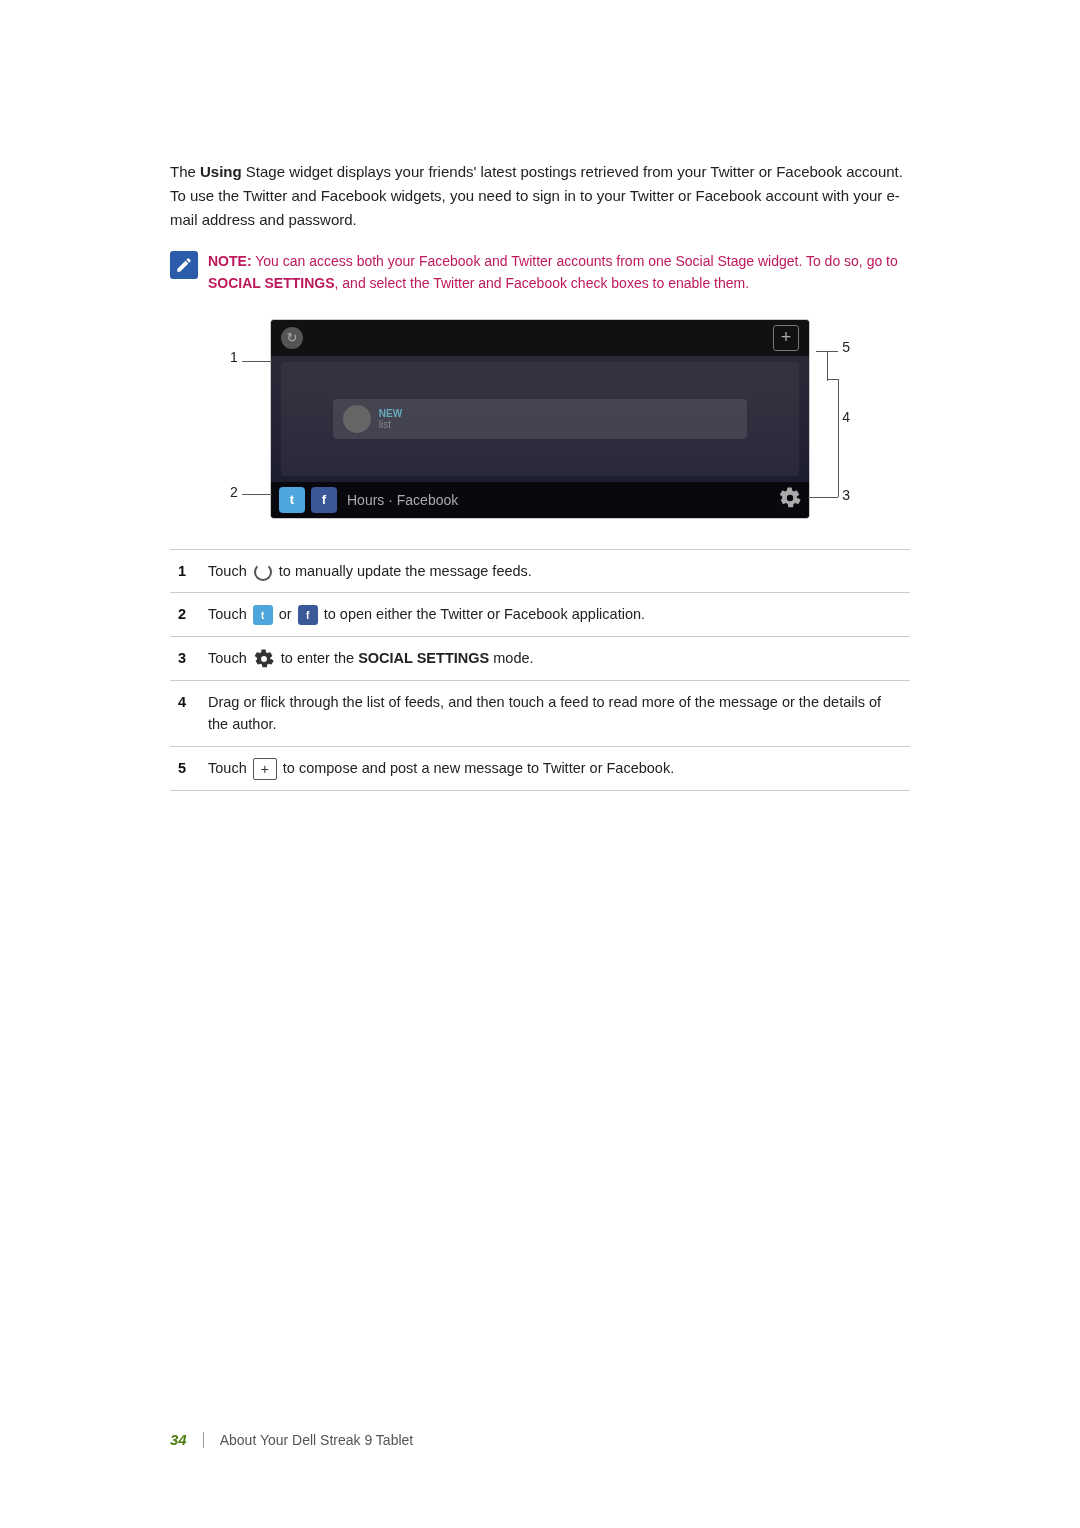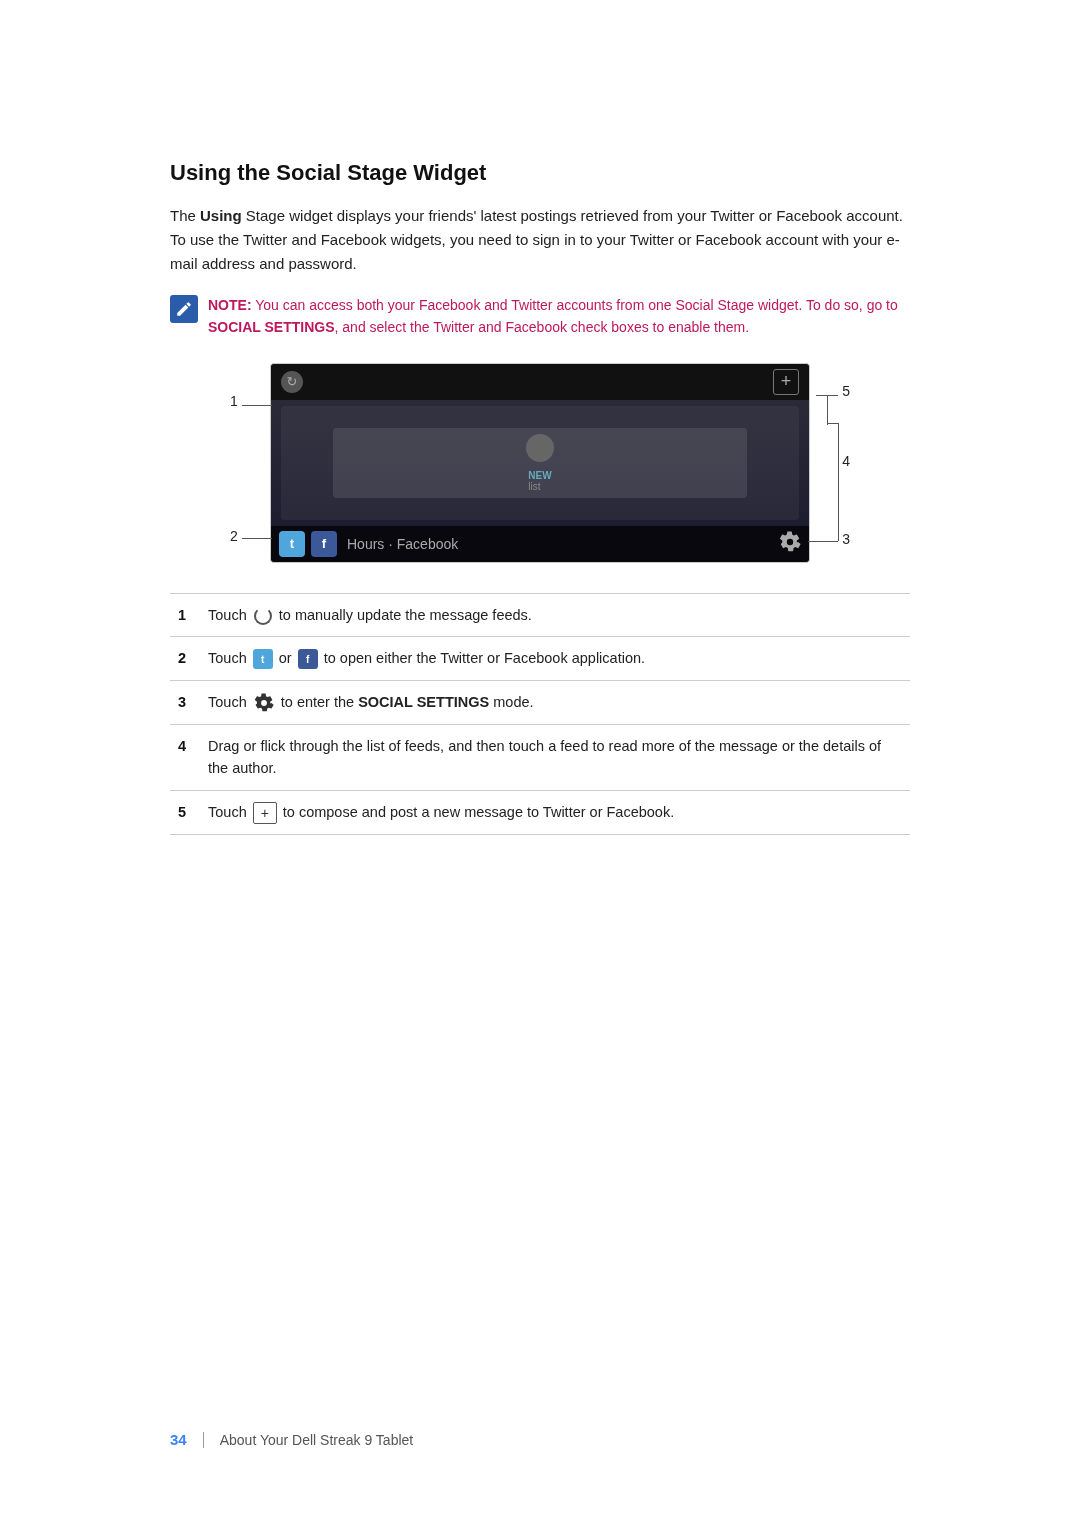--- a/index.html
+++ b/index.html
@@ -187,21 +187,20 @@
     }
 
     .feed-item {
       display: flex;
       align-items: center;
       gap: 8px;
       background: rgba(255,255,255,0.1);
       padding: 6px 10px;
       border-radius: 4px;
       width: 80%;
-      flex-direction: column;
     }
 
     .feed-avatar {
       width: 28px;
       height: 28px;
       background: #666;
       border-radius: 50%;
     }
 
     .feed-text-area {
@@ -330,21 +329,22 @@
       left: 170px;
       right: 170px;
       display: flex;
       align-items: center;
       gap: 16px;
     }
 
     .page-number {
       font-size: 15px;
       font-weight: bold;
-      color: #3b82f6;
+      color: #4d7c0f;
+      font-style: italic;
     }
 
     .footer-divider {
       width: 1px;
       height: 16px;
       background: #999;
     }
 
     .footer-text {
       font-size: 14px;
@@ -375,21 +375,20 @@
       position: absolute;
       width: 1px;
       background: #555;
     }
   </style>
 </head>
 <body>
 
 <div class="page-content">
 
-  <h2 class="section-title">Using the Social Stage Widget</h2>
 
   <p class="intro-text">
     The <strong>Using</strong> Stage widget displays your friends' latest postings retrieved from your Twitter or Facebook account. To use the Twitter and Facebook widgets, you need to sign in to your Twitter or Facebook account with your e-mail address and password.
   </p>
 
   <div class="note-box">
     <div class="note-icon">
       <svg viewBox="0 0 24 24">
         <path d="M3 17.25V21h3.75L17.81 9.94l-3.75-3.75L3 17.25zM20.71 7.04a1 1 0 000-1.41l-2.34-2.34a1 1 0 00-1.41 0l-1.83 1.83 3.75 3.75 1.83-1.83z"></path>
       </svg>

